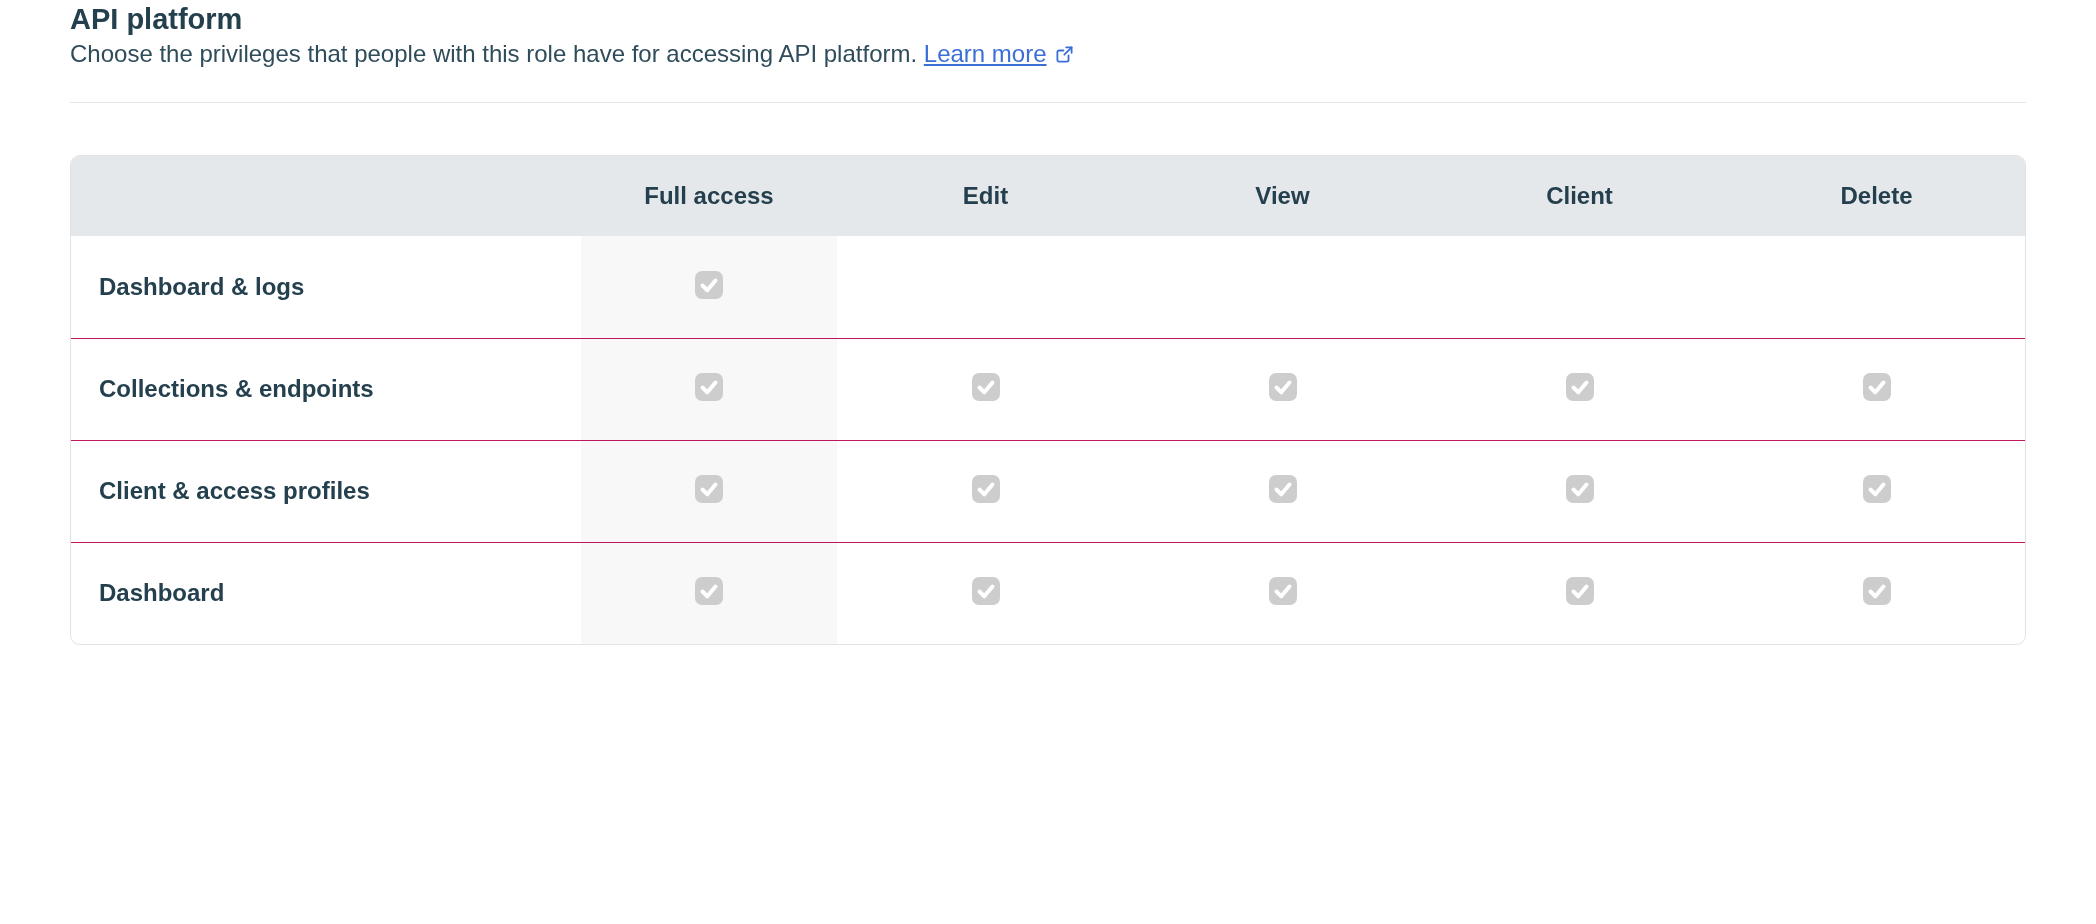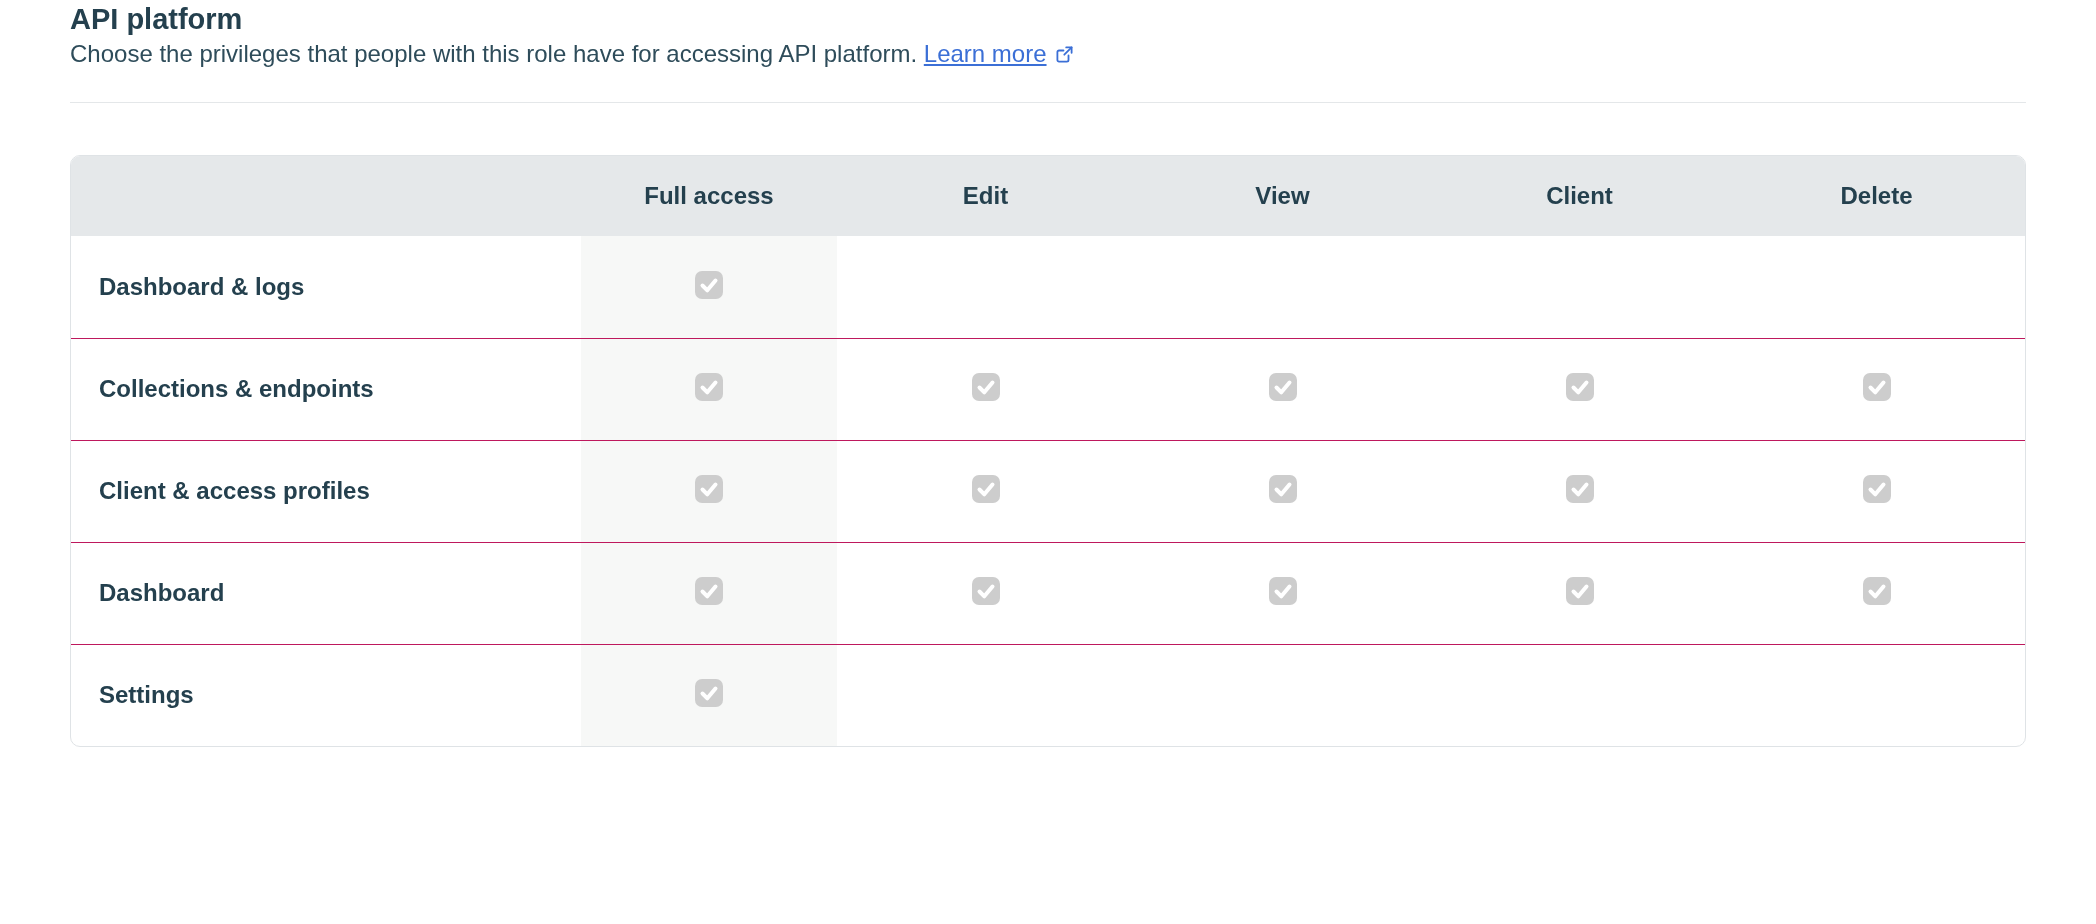--- a/index.html
+++ b/index.html
@@ -195,27 +195,17 @@
           <td><span class="checkbox"><svg viewBox="0 0 28 28">
                   <polyline points="7.5,14.5 12.3,19.3 20.5,9.5" fill="none" stroke="#ffffff" stroke-width="4" stroke-linecap="round" stroke-linejoin="round"></polyline>
                 </svg></span></td>
           <td><span class="checkbox"><svg viewBox="0 0 28 28">
                   <polyline points="7.5,14.5 12.3,19.3 20.5,9.5" fill="none" stroke="#ffffff" stroke-width="4" stroke-linecap="round" stroke-linejoin="round"></polyline>
                 </svg></span></td>
           <td><span class="checkbox"><svg viewBox="0 0 28 28">
                   <polyline points="7.5,14.5 12.3,19.3 20.5,9.5" fill="none" stroke="#ffffff" stroke-width="4" stroke-linecap="round" stroke-linejoin="round"></polyline>
                 </svg></span></td>
         </tr>
-        <tr>
-          <td class="row-label">Settings</td>
-          <td class="col-full"><span class="checkbox"><svg viewBox="0 0 28 28">
-                  <polyline points="7.5,14.5 12.3,19.3 20.5,9.5" fill="none" stroke="#ffffff" stroke-width="4" stroke-linecap="round" stroke-linejoin="round"></polyline>
-                </svg></span></td>
-          <td></td>
-          <td></td>
-          <td></td>
-          <td></td>
-        </tr>
       </tbody>
     </table>
   </div>
 
 </div>
 
 </body></html>

